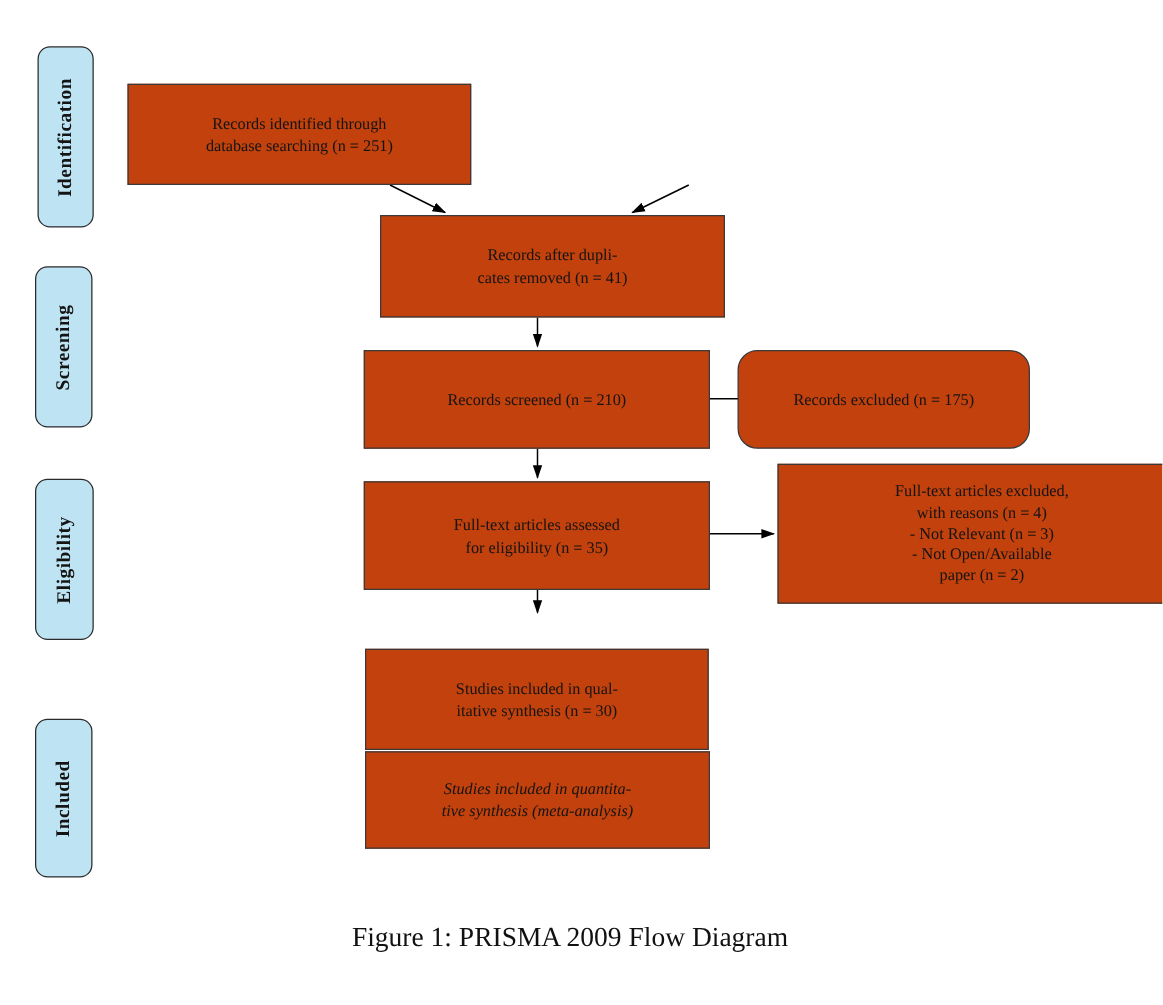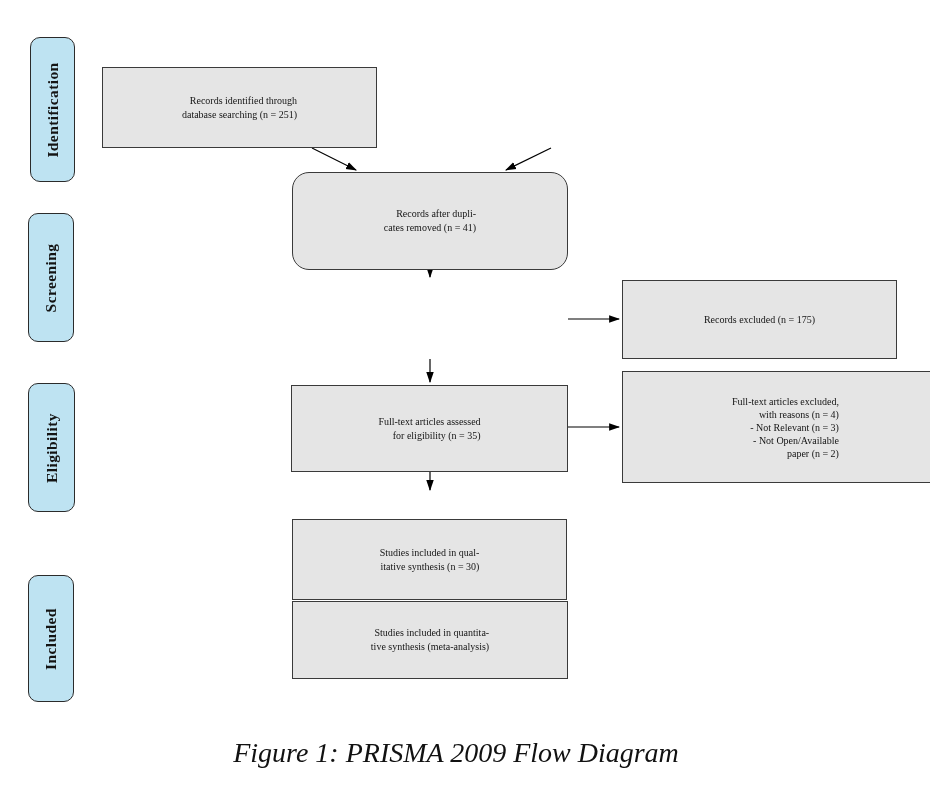--- a/index.html
+++ b/index.html
@@ -11,30 +11,30 @@
   #arrow-layer { position:absolute; left:0; top:0; pointer-events:none; }
   .phase {
     position:absolute; border:1.4px solid #2b2b2b; border-radius:10px;
     display:flex; align-items:center; justify-content:center; box-sizing:border-box;
   }
   .phase .rot {
     transform:rotate(-90deg); transform-origin:center;
     font-weight:700; font-size:15.5px; letter-spacing:0.4px; white-space:nowrap;
   }
   .fbox {
-    position:absolute; background:#e5e5e5; border:1.1px solid #3a3a3a;
+    position:absolute; background:#c2410c; border:1.1px solid #3a3a3a;
     display:flex; align-items:center; justify-content:center;
-    box-sizing:border-box; text-align:right;
-    font-size:10px; line-height:1.38;
+    box-sizing:border-box; text-align:center;
+    font-size:13px; line-height:1.38;
   }
   .fbox .txt { white-space:pre-line; padding:2px 6px; }
   .fbox.tight { line-height:1.3; }
   .caption {
     position:absolute; left:0; top:737px; width:912px;
-    text-align:center; font-size:28px; color:#111;font-style:italic;
+    text-align:center; font-size:22px; color:#111;
   }
 </style>
 </head>
 <body>
 
 <div class="canvas">
 
   <svg id="arrow-layer" width="930" height="804" viewBox="0 0 930 804" xmlns="http://www.w3.org/2000/svg">
     <defs>
       <marker id="ah" viewBox="0 0 10 8" refX="9" refY="4" markerWidth="11" markerHeight="9" orient="auto" markerUnits="userSpaceOnUse">
@@ -65,27 +65,30 @@
   <div class="phase" style="left: 28px; top: 575px; width: 46px; height: 127px; background: rgb(190, 227, 242); border-color: rgb(43, 43, 43);">
     <span class="rot">Included</span>
   </div>
 
   <div class="fbox" style="left: 102px; top: 67px; width: 275px; height: 81px; border-color: rgb(58, 58, 58);">
     <span class="txt">Records identified through
 database searching (n = 251)</span>
   </div>
 
 
-  <div class="fbox" style="left: 292px; top: 172px; width: 276px; height: 98px; border-color: rgb(58, 58, 58); border-radius: 17px;">
+  <div class="fbox" style="left: 304px; top: 172px; width: 276px; height: 82px; border-color: rgb(58, 58, 58);">
     <span class="txt">Records after dupli-
 cates removed (n = 41)</span>
   </div>
 
+  <div class="fbox" style="left: 291px; top: 280px; width: 277px; height: 79px; border-color: rgb(58, 58, 58);">
+    <span class="txt">Records screened (n = 210)</span>
+  </div>
 
-  <div class="fbox" style="left: 622px; top: 280px; width: 275px; height: 79px; border-color: rgb(58, 58, 58);">
+  <div class="fbox" style="left: 590px; top: 280px; width: 234px; height: 79px; border-color: rgb(58, 58, 58); border-radius: 16px;">
     <span class="txt">Records excluded (n = 175)</span>
   </div>
 
   <div class="fbox" style="left: 291px; top: 385px; width: 277px; height: 87px; border-color: rgb(58, 58, 58);">
     <span class="txt">Full-text articles assessed
 for eligibility (n = 35)</span>
   </div>
 
   <div class="fbox tight" style="left: 622px; top: 371px; width: 327px; height: 112px; border-color: rgb(58, 58, 58);">
     <span class="txt">Full-text articles excluded,
@@ -93,20 +96,20 @@
 - Not Relevant (n = 3)
 - Not Open/Available
 paper (n = 2)</span>
   </div>
 
   <div class="fbox" style="left: 292px; top: 519px; width: 275px; height: 81px; border-color: rgb(58, 58, 58);">
     <span class="txt">Studies included in qual-
 itative synthesis (n = 30)</span>
   </div>
 
-  <div class="fbox" style="left: 292px; top: 601px; width: 276px; height: 78px; border-color: rgb(58, 58, 58);">
+  <div class="fbox" style="left: 292px; top: 601px; width: 276px; height: 78px; border-color: rgb(58, 58, 58); font-style: italic;">
     <span class="txt">Studies included in quantita-
 tive synthesis (meta-analysis)</span>
   </div>
 
   <div class="caption">Figure 1: PRISMA 2009 Flow Diagram</div>
 
 </div>
 
 </body></html>

